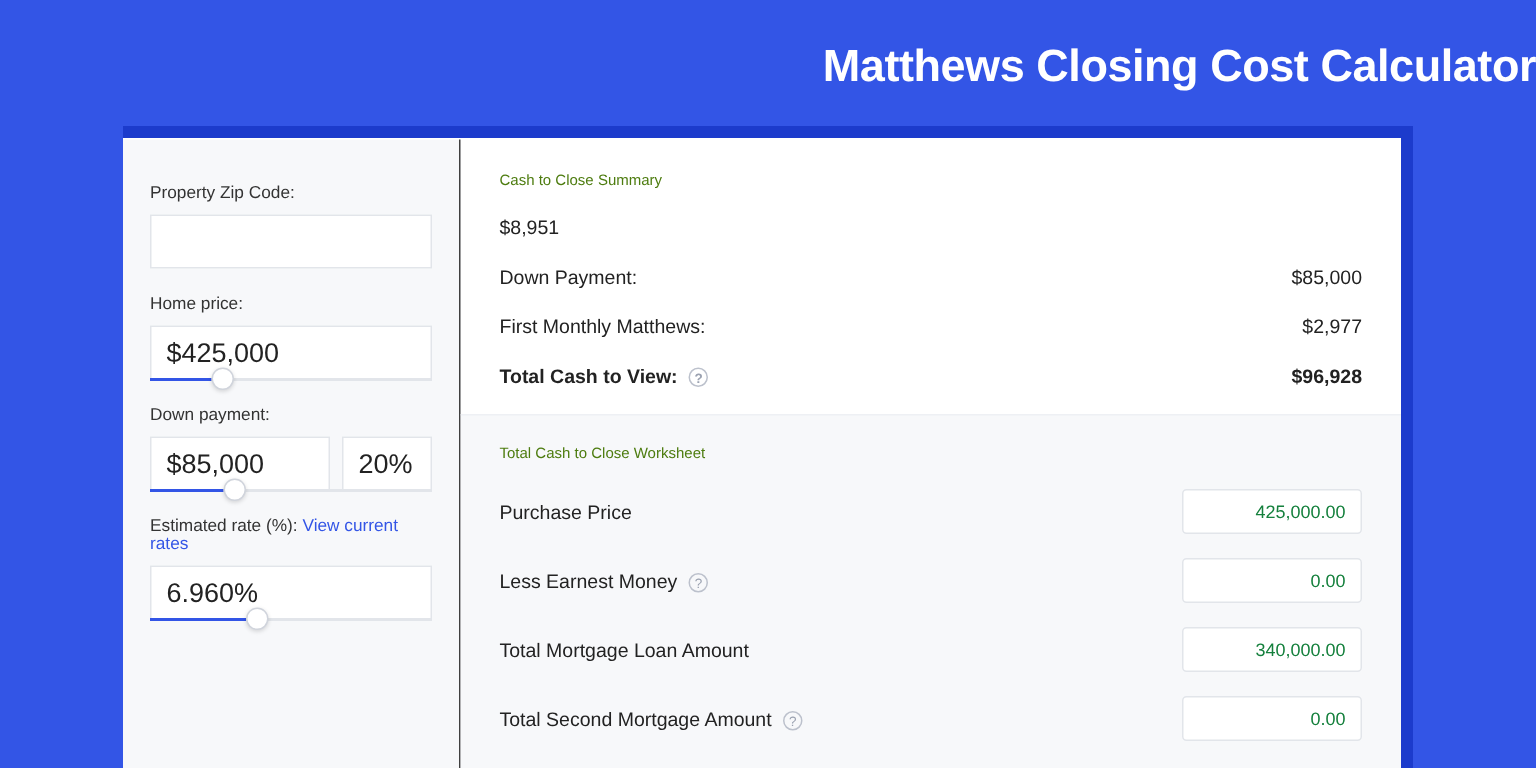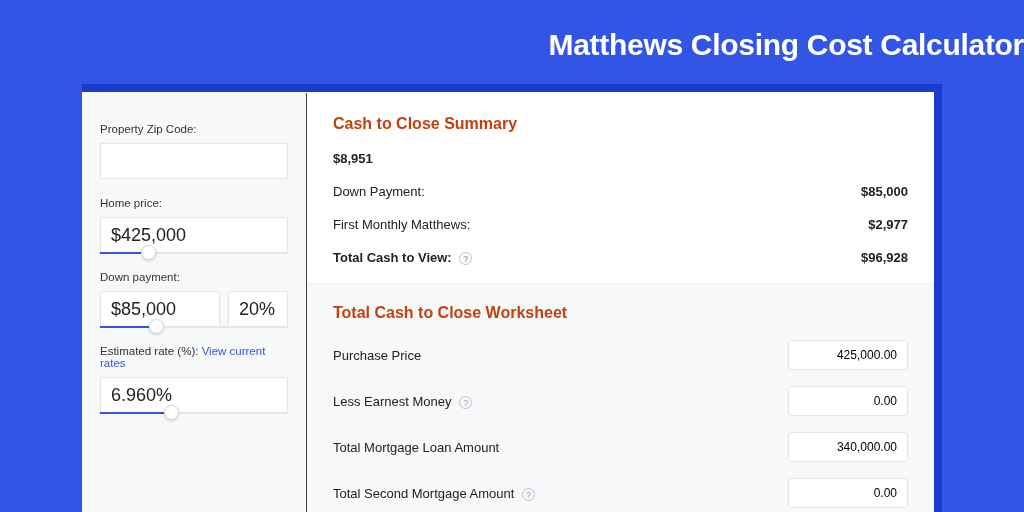--- a/index.html
+++ b/index.html
@@ -81,35 +81,35 @@
     border: 1px solid #d0d4dc;
     box-shadow: 0 1px 3px rgba(0,0,0,0.15);
     cursor: pointer;
   }
   .main {
     flex: 1;
     padding: 22px 26px 18px 26px;
     overflow: hidden;
   }
   .section-title {
-    font-size: 16px;
-    font-weight: 700;
-    color: #c2410c;
+    font-size: 10px;
+    font-weight: 400;
+    color: #4d7c0f;
     margin-bottom: 18px;
   }
   .summary-row {
     display: flex;
     justify-content: space-between;
     align-items: center;
     font-size: 13px;
     color: #222;
     margin-bottom: 18px;
   }
   .summary-row.total { font-weight: 700; }
-  .summary-row .amount { font-weight: 700; }
+  .summary-row .amount { font-weight: 400; }
   .summary-row.total .amount { font-weight: 700; }
   .help-icon {
     display: inline-block;
     width: 13px; height: 13px;
     border: 1px solid #bcc1cc;
     border-radius: 50%;
     color: #9aa1b0;
     font-size: 9px;
     line-height: 12px;
     text-align: center;
@@ -132,21 +132,21 @@
     margin-bottom: 16px;
   }
   .ws-input {
     width: 120px;
     height: 30px;
     border: 1px solid #e2e5ea;
     background: #fff;
     text-align: right;
     padding: 0 10px;
     font-size: 12px;
-    color: #000000;
+    color: #15803d;
     outline: none;
     border-radius: 3px;
   }
 </style>
 </head>
 <body>
 
 <h1 class="page-title">Matthews Closing Cost Calculator</h1>
 
 <div class="card-shadow">

